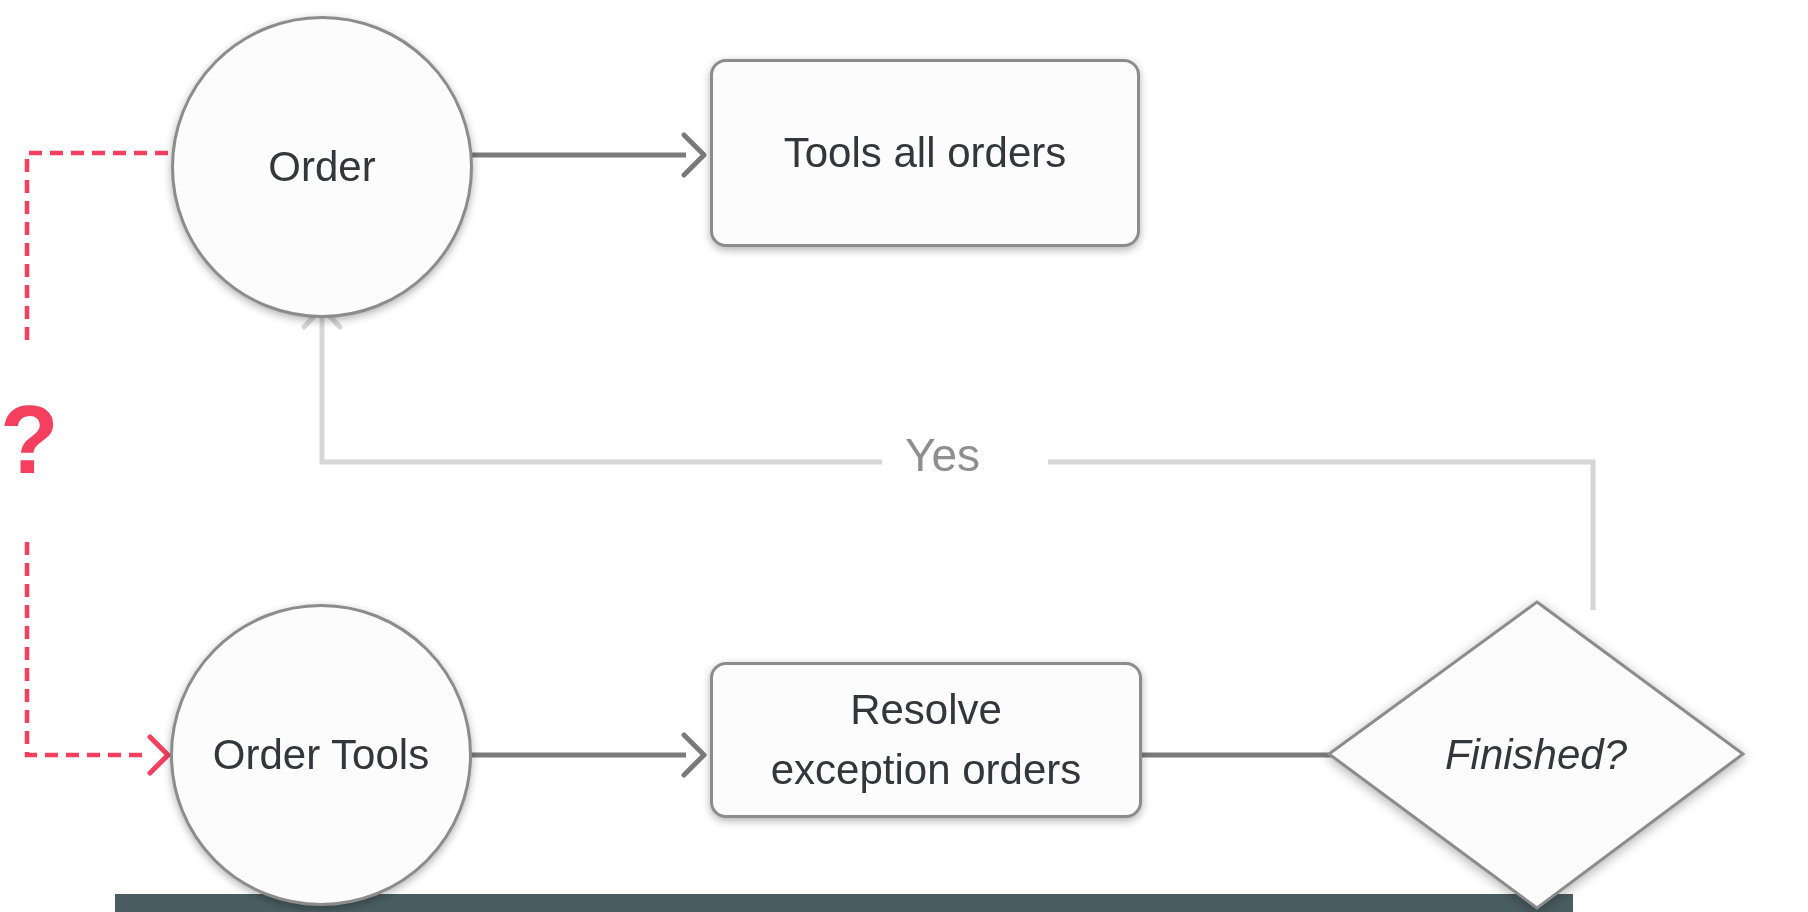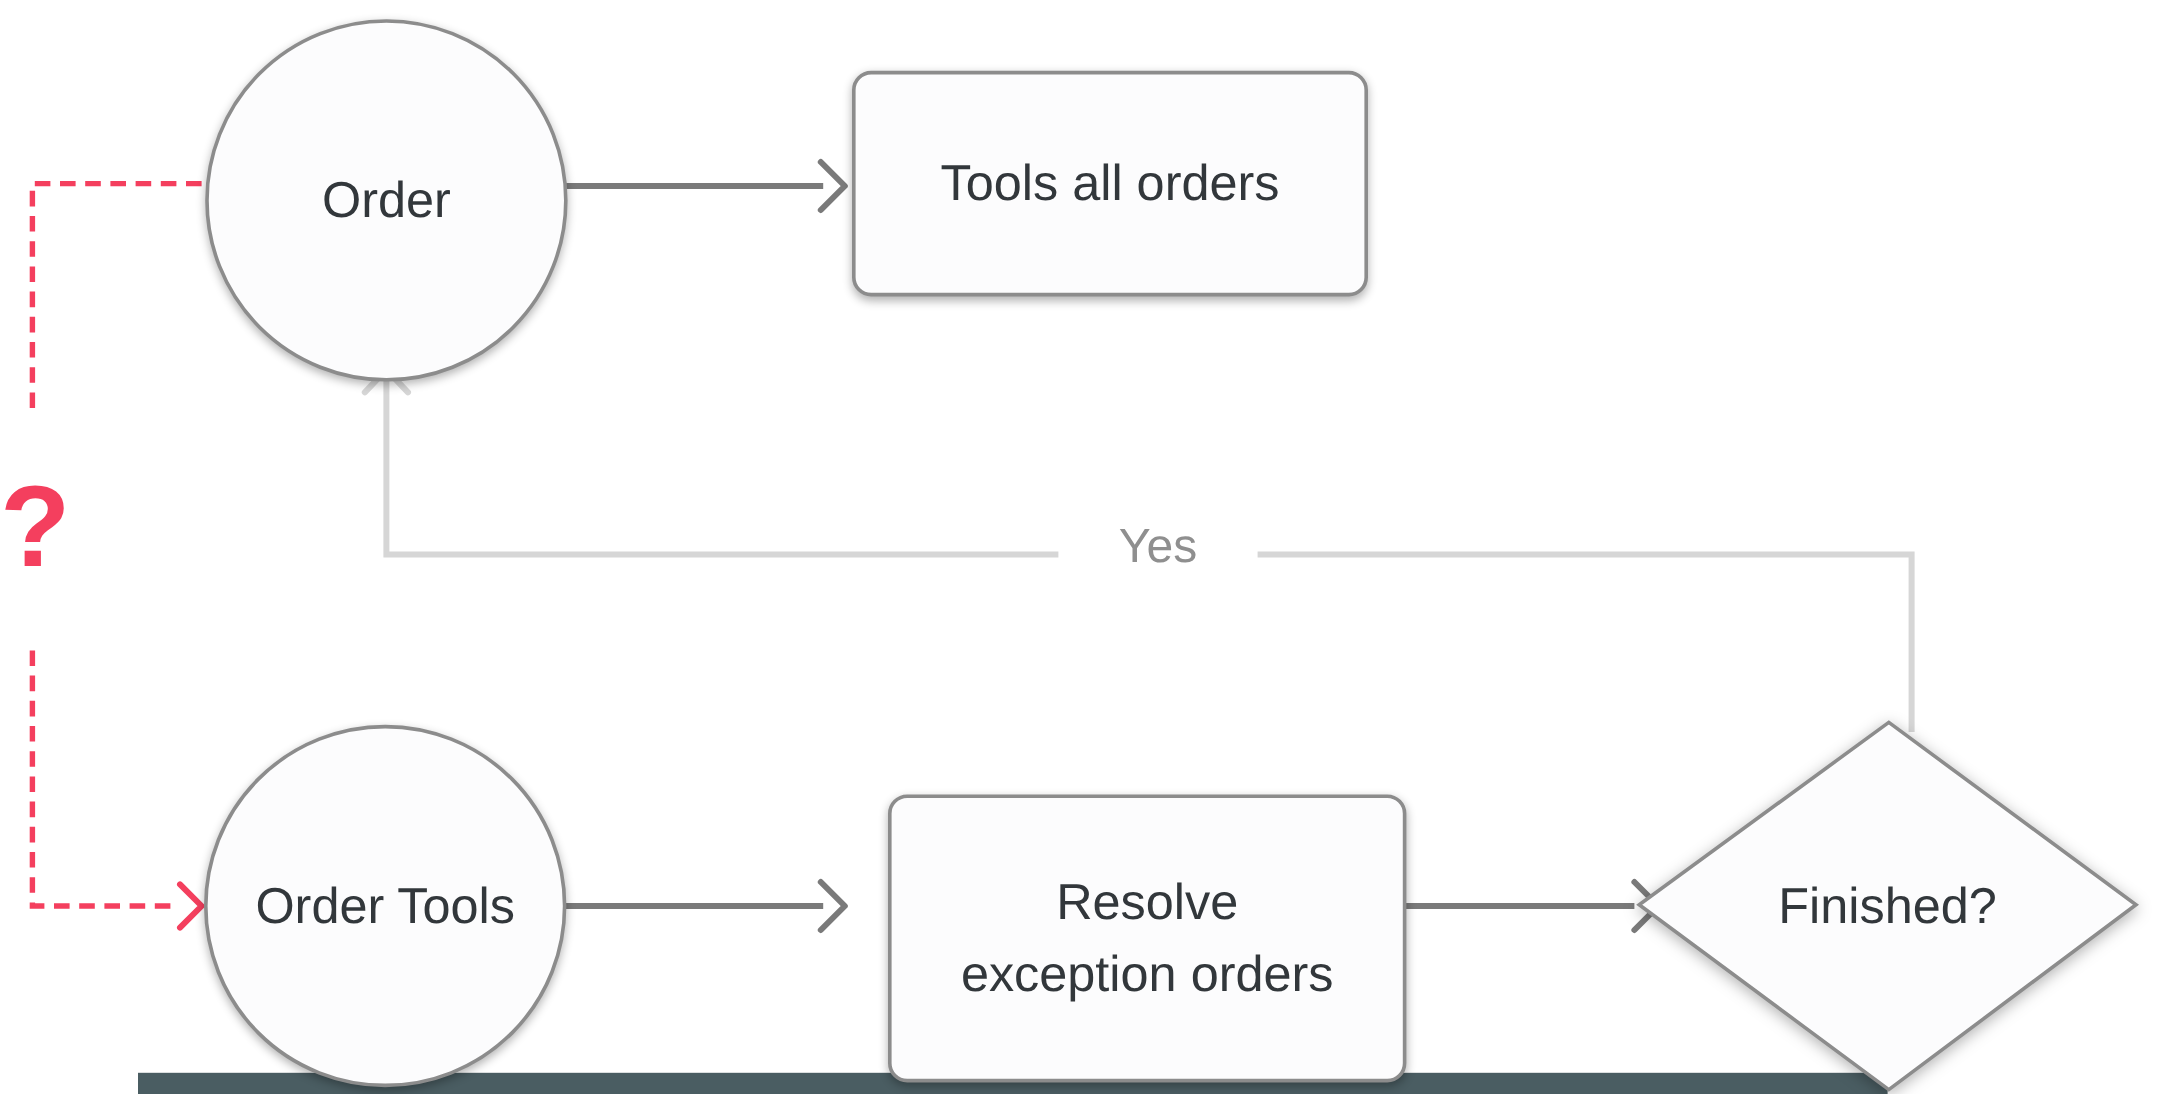--- a/index.html
+++ b/index.html
@@ -57,47 +57,47 @@
     font-size: 42px;
     line-height: 60px;
     z-index: 3;
   }
   .circle { border-radius: 50%; }
   .rect   { border-radius: 16px; }
 
   .node-circle-om    { left: 171px; top: 16px;   width: 302px; height: 302px; }
   .node-rect-check   { left: 710px; top: 59px;  width: 430px; height: 188px; }
   .node-circle-tools { left: 170px; top: 604px; width: 302px; height: 302px; }
-  .node-rect-resolve { left: 740px; top: 662px; width: 432px; height: 240px; }
+  .node-rect-resolve { left: 710px; top: 662px; width: 432px; height: 156px; }
 
   .node-diamond {
     position: absolute;
-    left: 1363px; top: 599px;
+    left: 1326px; top: 599px;
     width: 420px; height: 312px;
     z-index: 3;
+    font-style: italic;
   }
   .node-diamond svg { filter: drop-shadow(0 3px 6px rgba(0,0,0,0.30)); }
   .node-diamond .diamond-label {
     position: absolute;
     left: 0; top: 0;
     width: 420px; height: 312px;
     display: flex;
     align-items: center;
     justify-content: center;
     color: #32373B;
     font-size: 42px;
   }
 
   
   .yes-label {
     position: absolute;
     left: 905px; top: 433px;
     width: 120px;
-    text-align: center;
-    font-size: 40px;
+    font-size: 46px;
     line-height: 44px;
     color: #8F8F8F;
     z-index: 2;
   }
   .question-label {
     position: absolute;
     left: 0px; top: 390px;
     width: 56px;
     text-align: center;
     font-size: 96px;

